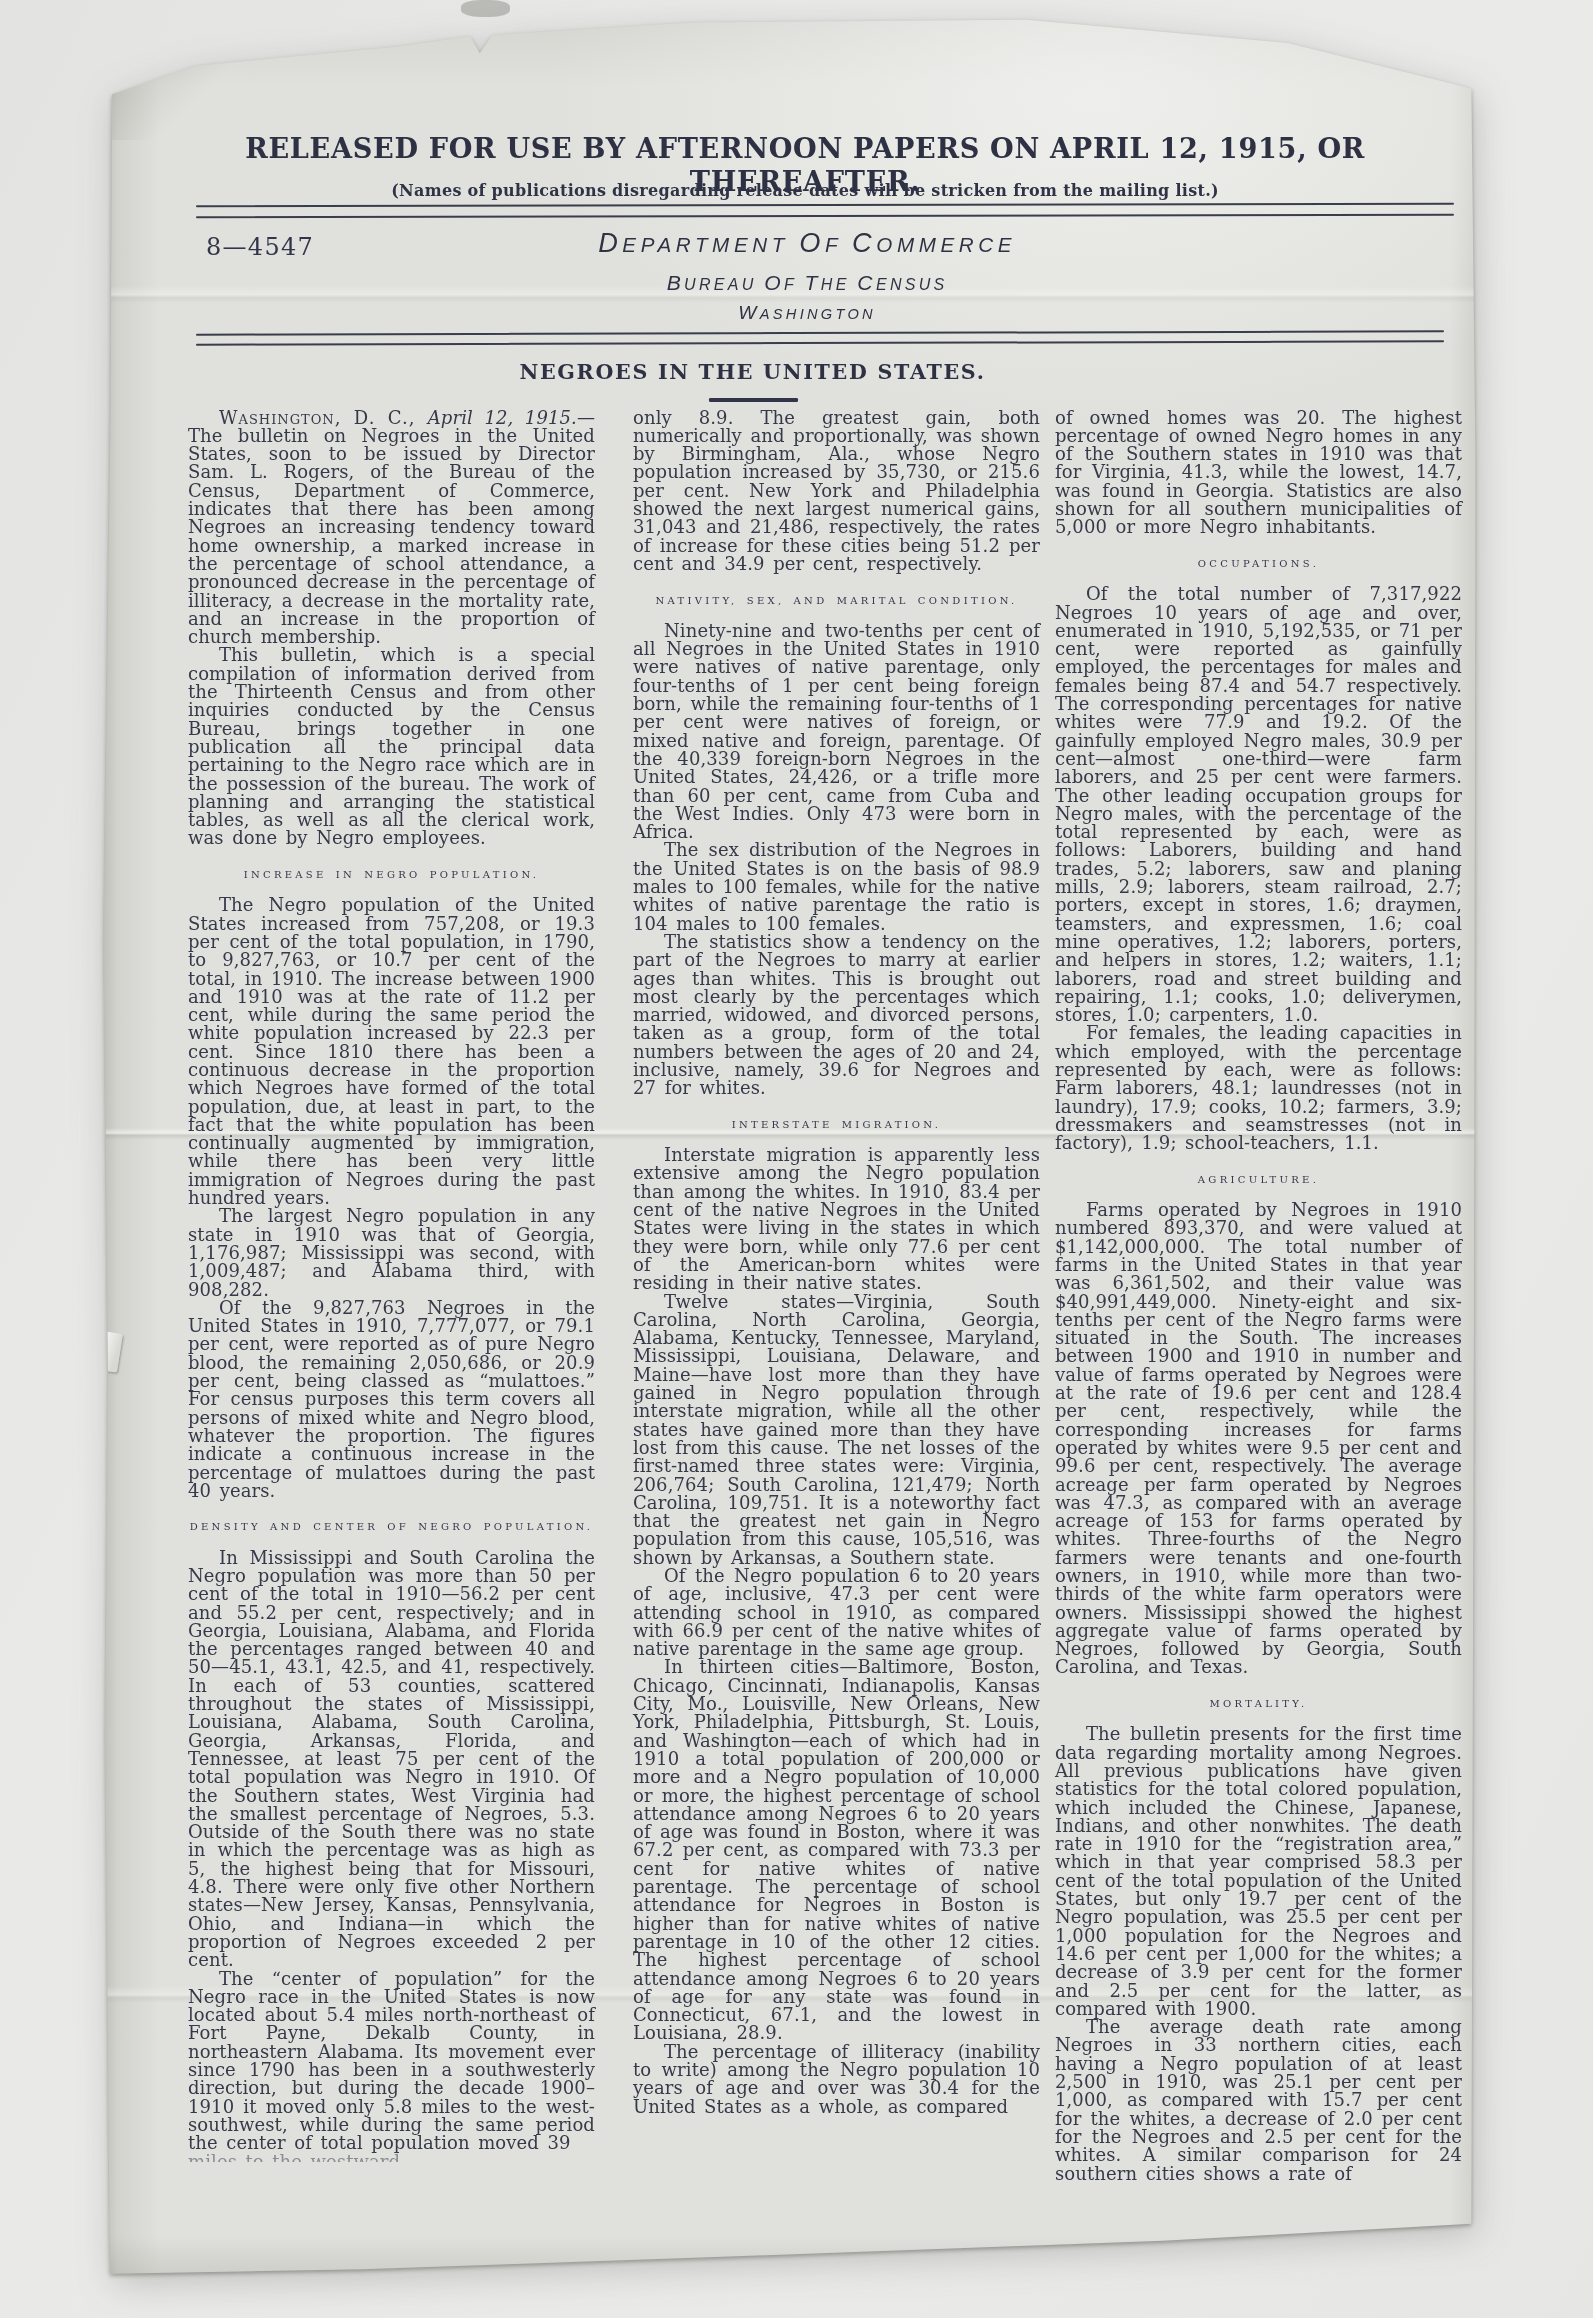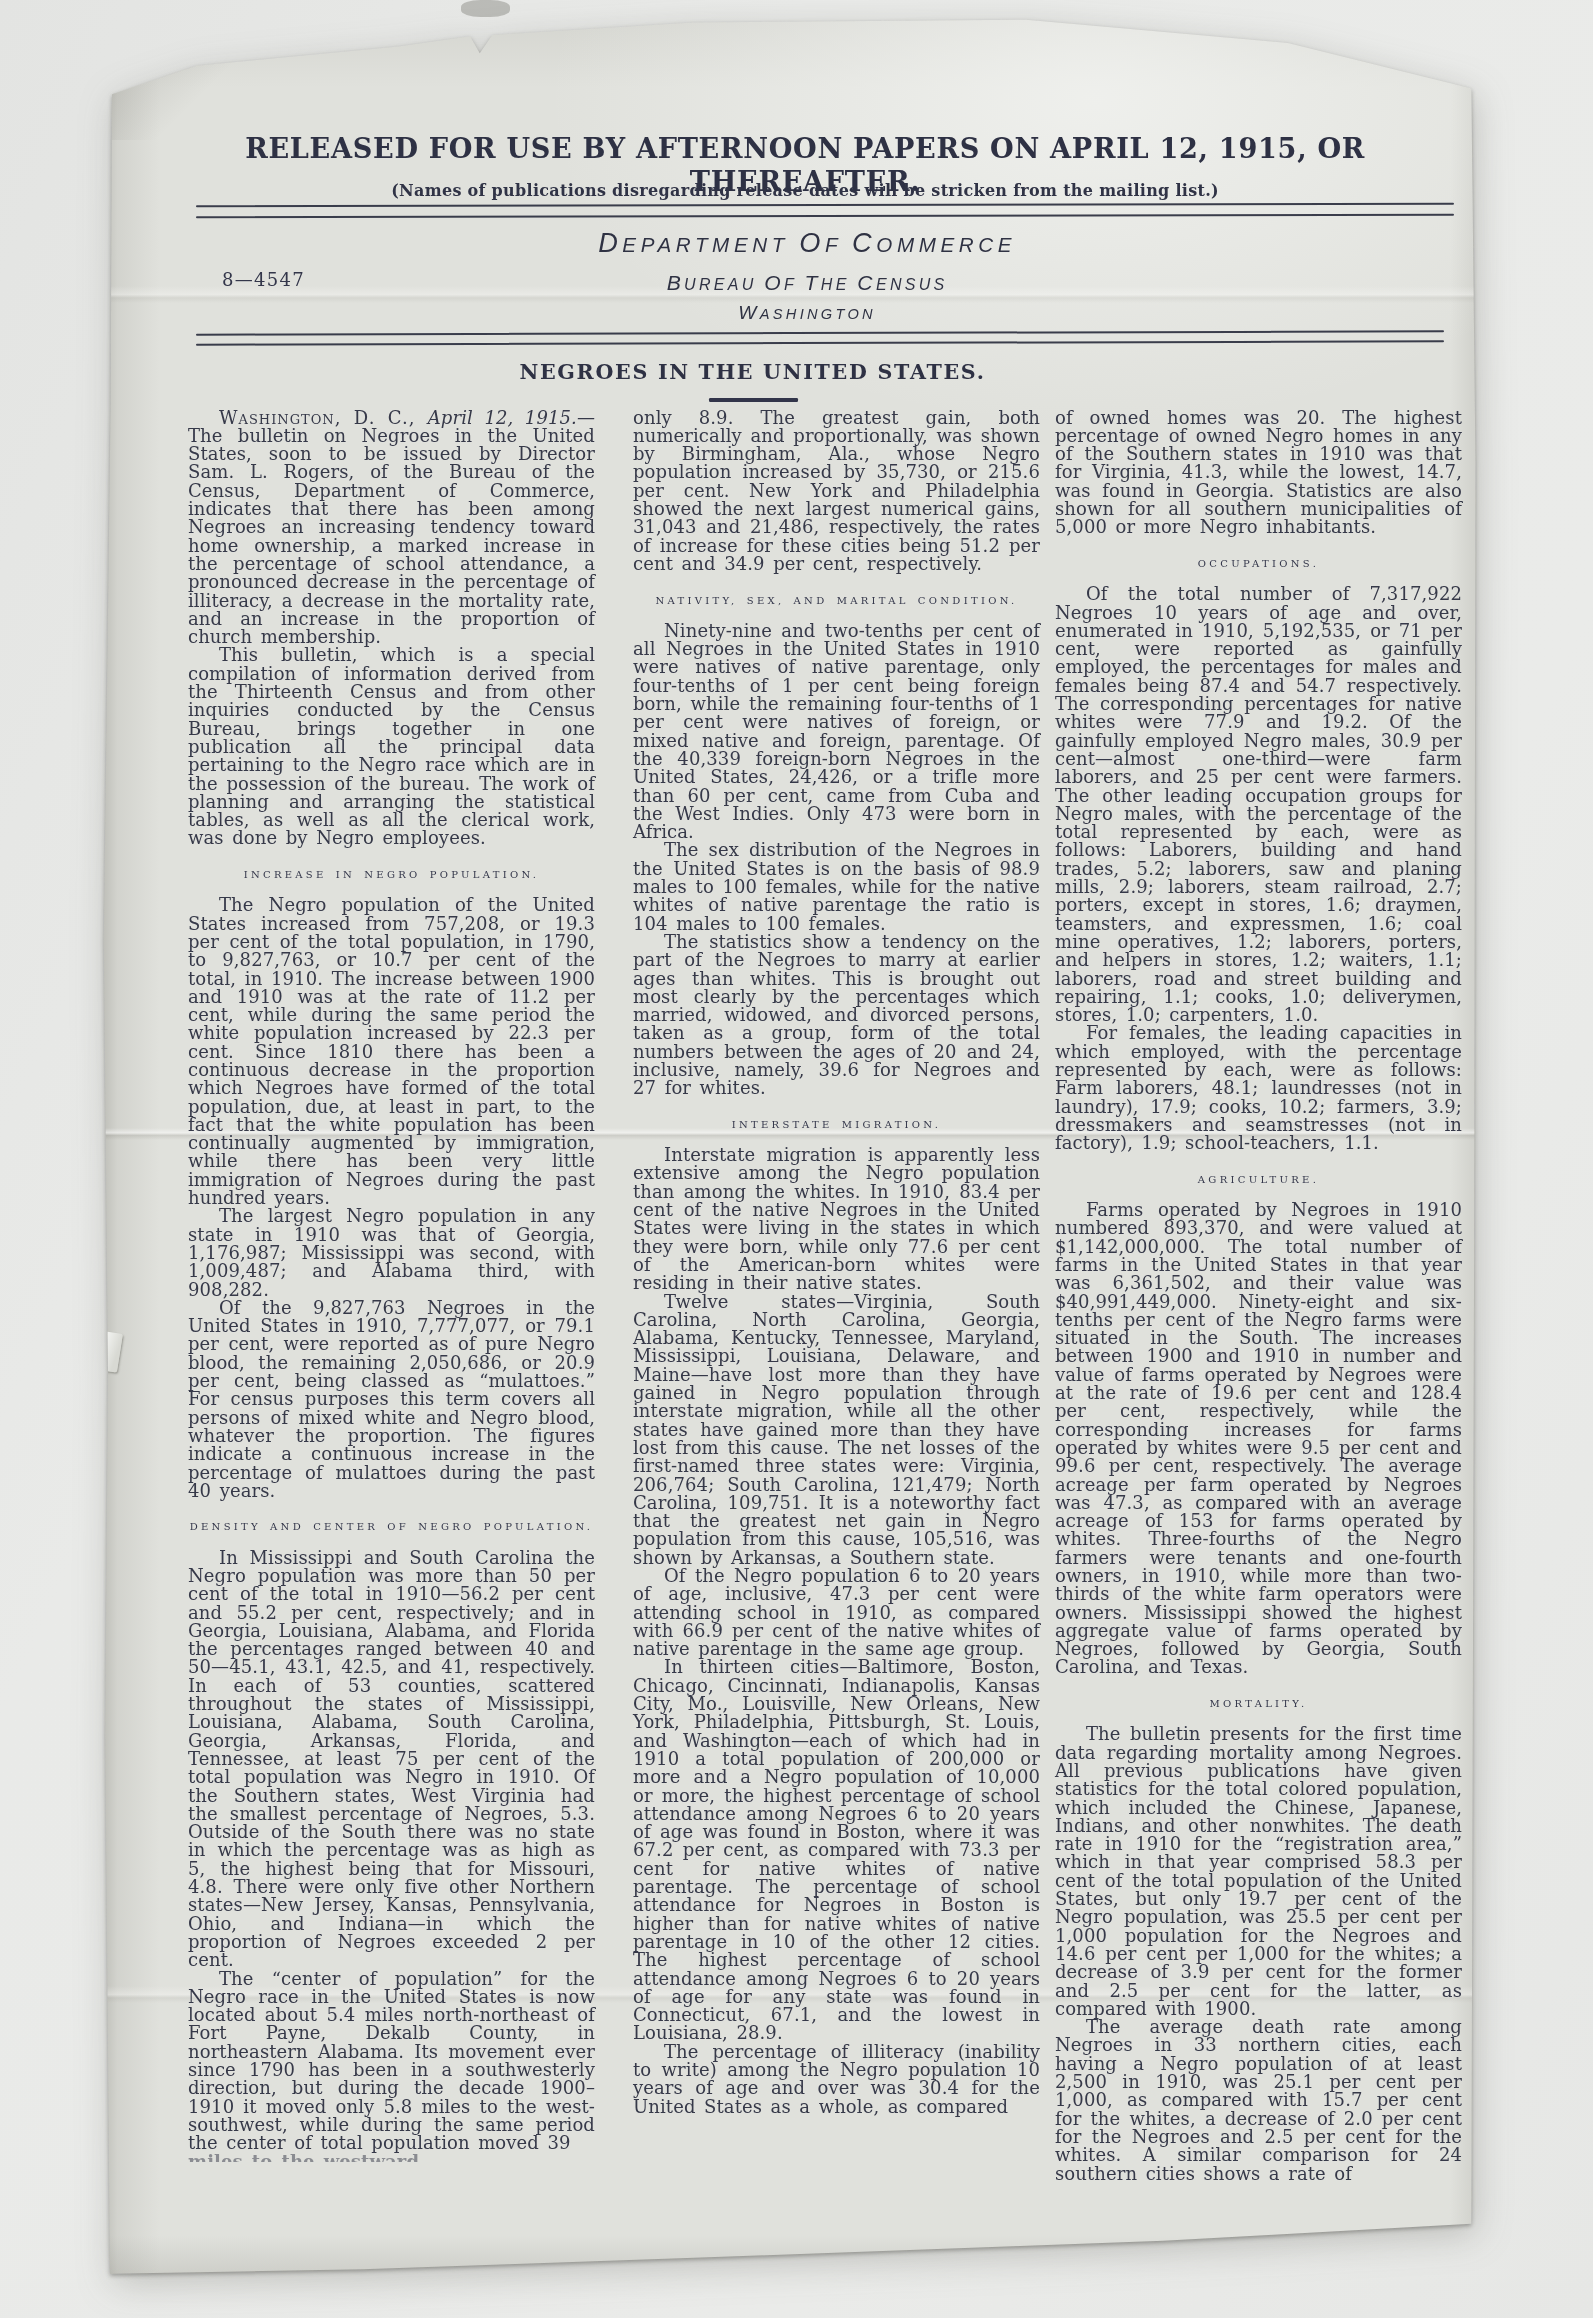--- a/index.html
+++ b/index.html
@@ -39,38 +39,38 @@
     background:linear-gradient(135deg, rgba(90,88,80,.30) 0%, rgba(90,88,80,.12) 35%, rgba(90,88,80,0) 62%);}
   .tear-flap{position:absolute;left:-2.7px;top:1325px;width:22.6px;height:39px;
     background:linear-gradient(100deg,#f0f1ee 30%, #d8d9d3 80%);
     transform:rotate(9deg);border-radius:2px;box-shadow:1.3px 1.3px 2px rgba(60,60,52,.35);}
   
   .hdr-center{position:absolute;left:0;width:100%;text-align:center;color:#303346;}
   .release{top:125px;transform:translateX(14.6px) scaleX(.97);
     font-size:28px;font-weight:bold;letter-spacing:0.7px;color:#2e3144;}
   .release-note{top:174px;transform:translateX(14.6px);font-size:16px;font-weight:bold;letter-spacing:0.3px;}
   .rule{position:absolute;height:2px;background:#3a3d4b;border-radius:1.3px;}
-  .doc-number{position:absolute;left:122px;top:226px;font-size:18px;color:#33364a;letter-spacing:1.3px;margin-top:36px;}
+  .doc-number{position:absolute;left:106px;top:226px;font-size:24px;color:#33364a;letter-spacing:1.3px;}
   .gothic{font-family:"Liberation Sans", sans-serif;color:#2f3243;font-style:italic;}
   .dept{top:220px;transform:translateX(16.6px);font-size:20.6px;letter-spacing:4.6px;}
   .bureau{top:264px;transform:translateX(16.6px);font-size:16px;letter-spacing:3.3px;}
   .city{top:295px;transform:translateX(16.6px);font-size:14.6px;letter-spacing:3.3px;}
   .bc{font-size:1.32em;}
   .doc-title{top:353px;transform:translateX(-38px);font-size:20.6px;font-weight:bold;letter-spacing:1.7px;color:#2e3144;}
   .title-underline{position:absolute;left:609px;top:391px;width:89px;height:4px;background:#32354a;border-radius:1.3px;}
   
   .cols{position:absolute;left:0;top:402px;width:100%;height:1868px;overflow:hidden;}
   .col{position:absolute;top:0;width:407px;font-size:18px;line-height:18.3px;
     color:#363949;text-align:justify;letter-spacing:0.1px;word-spacing:2.7px;}
   .col[data-col="0"]{left:88px;}
   .col[data-col="1"]{left:533px;}
   .col[data-col="2"]{left:955px;}
   .para{margin:0;}
   .para.indent{text-indent:31px;}
-  .para.cut{height:9.3px;overflow:hidden;opacity:.5;font-weight:bold;}
+  .para.cut{height:9.3px;overflow:hidden;opacity:.5;}
   .sect{font-size:10px;font-weight:400;letter-spacing:3.3px;text-align:center;
     margin:17.3px 0 11.3px;color:#33364a;line-height:20px;}
   .sc{font-variant:small-caps;letter-spacing:1px;}
 </style>
 </head>
 <body>
 
 <div class="blemish" style="left:461px;top:0;width:49px;height:17.3px;"></div>
 
 <div class="sheet-wrap">

